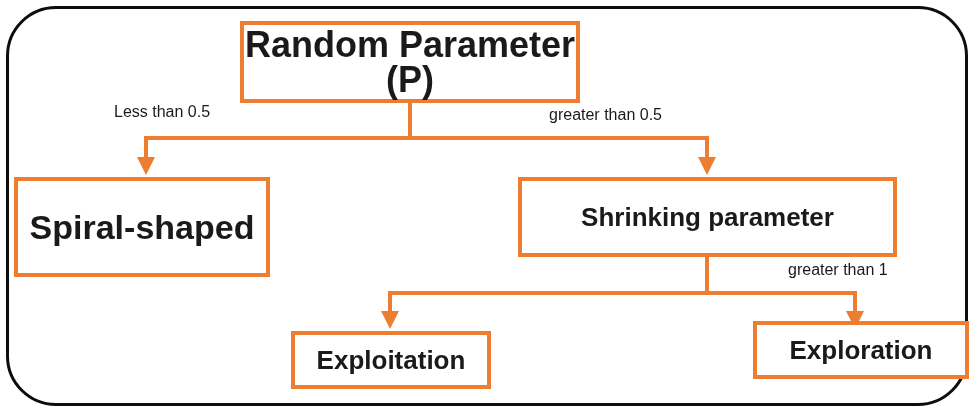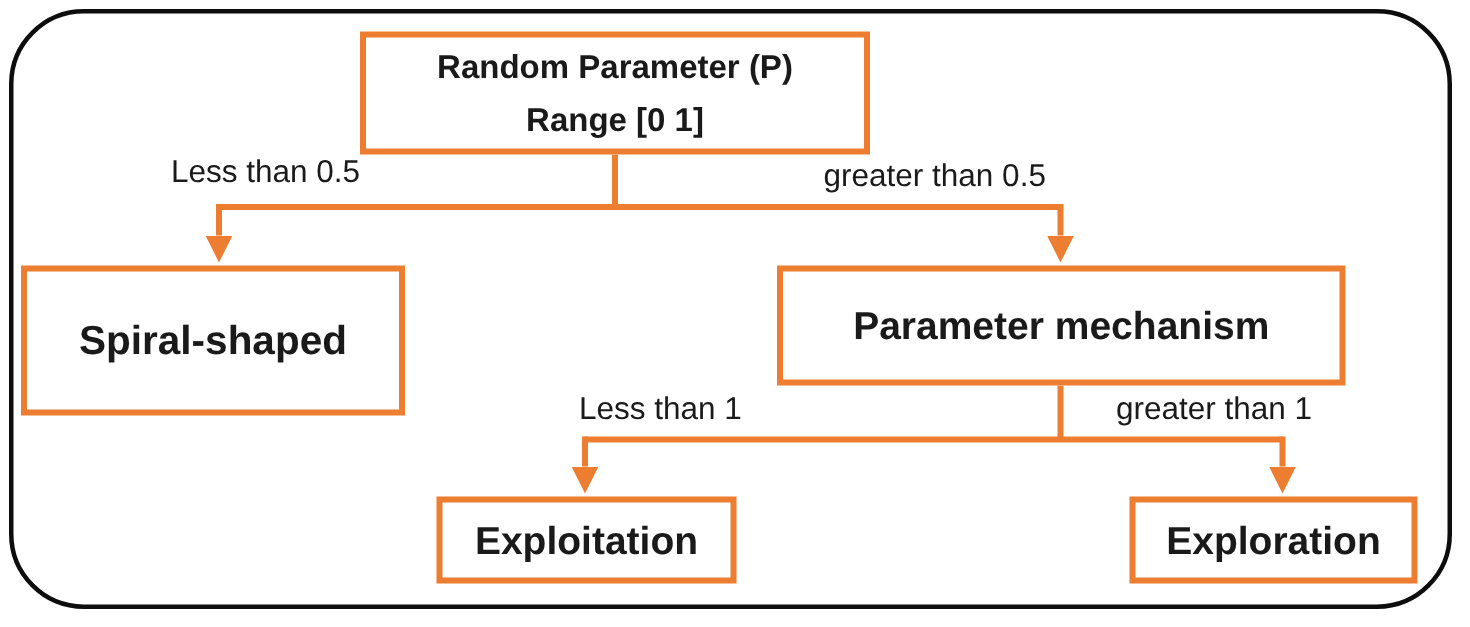--- a/index.html
+++ b/index.html
@@ -40,36 +40,36 @@
     border: 4px solid #ED7D31;
     display: flex;
     flex-direction: column;
     align-items: center;
     justify-content: center;
     text-align: center;
     color: #1a1a1a;
     font-weight: 700;
   }
   .node .line { display: block; }
-  .node-root      { left: 240px; top: 21px;  width: 340px; height: 82px;  font-size: 22px; line-height: 35px; }
-  .node-spiral    { left: 14px;  top: 177px; width: 256px; height: 100px; font-size: 27px; line-height: 36px; justify-content: center; }
+  .node-root      { left: 240px; top: 21px;  width: 340px; height: 82px;  font-size: 36px; line-height: 35px; }
+  .node-spiral    { left: 14px;  top: 177px; width: 256px; height: 100px; font-size: 34px; line-height: 36px; justify-content: center; }
   .node-shrink    { left: 518px; top: 177px; width: 379px; height: 80px;  font-size: 26px; line-height: 35px; }
   .node-exploit   { left: 291px; top: 331px; width: 200px; height: 58px;  font-size: 26px; align-items: center; }
-  .node-explore   { left: 753px; top: 331px; width: 192px; height: 58px;  font-size: 26px; }
+  .node-explore   { left: 753px; top: 321px; width: 216px; height: 58px;  font-size: 26px; }
   .edge-label {
     position: absolute;
     color: #1a1a1a;
-    font-size: 21px;
+    font-size: 16px;
     font-weight: 400;
     white-space: nowrap;
   }
   .label-less05    { left: 114px; top: 103px; }
   .label-greater05 { left: 549px; top: 106px; text-align: right; }
   .label-less1     { left: 386px; top: 261px; }
-  .label-greater1  { left: 744px; top: 261px; text-align: right; }
+  .label-greater1  { left: 788px; top: 261px; text-align: right; }
 </style>
 </head>
 <body>
 
 <div class="canvas">
 
   <div class="outer-frame"></div>
 
   <svg class="connectors" width="980" height="418" viewBox="0 0 980 418" xmlns="http://www.w3.org/2000/svg">
     <defs>
@@ -82,37 +82,35 @@
     <line x1="146" y1="136" x2="146" y2="157" stroke="#ED7D31" stroke-width="4" marker-end="url(#arrowhead)"></line>
     <line x1="707" y1="136" x2="707" y2="157" stroke="#ED7D31" stroke-width="4" marker-end="url(#arrowhead)"></line>
 
     <path d="M707,257 L707,293 M390,293 L855,293" fill="none" stroke="#ED7D31" stroke-width="4"></path>
     <line x1="390" y1="291" x2="390" y2="311" stroke="#ED7D31" stroke-width="4" marker-end="url(#arrowhead)"></line>
     <line x1="855" y1="291" x2="855" y2="311" stroke="#ED7D31" stroke-width="4" marker-end="url(#arrowhead)"></line>
   </svg>
 
   <div class="node node-root">
     <span class="line">Random Parameter (P)</span>
-    <span class="line">Range [0 1]</span>
   </div>
 
   <div class="node node-spiral">
     <span class="line">Spiral-shaped</span>
   </div>
 
   <div class="node node-shrink">
-    <span class="line">Parameter mechanism</span>
+    <span class="line">Shrinking parameter</span>
   </div>
 
   <div class="node node-exploit">
     <span class="line">Exploitation</span>
   </div>
 
   <div class="node node-explore">
     <span class="line">Exploration</span>
   </div>
 
   <span class="edge-label label-less05">Less than 0.5</span>
   <span class="edge-label label-greater05">greater than 0.5</span>
-  <span class="edge-label label-less1">Less than 1</span>
   <span class="edge-label label-greater1">greater than 1</span>
 
 </div>
 
 </body></html>

